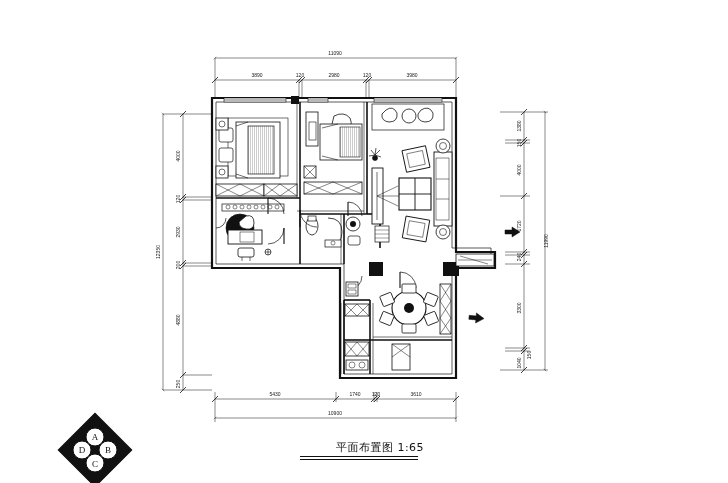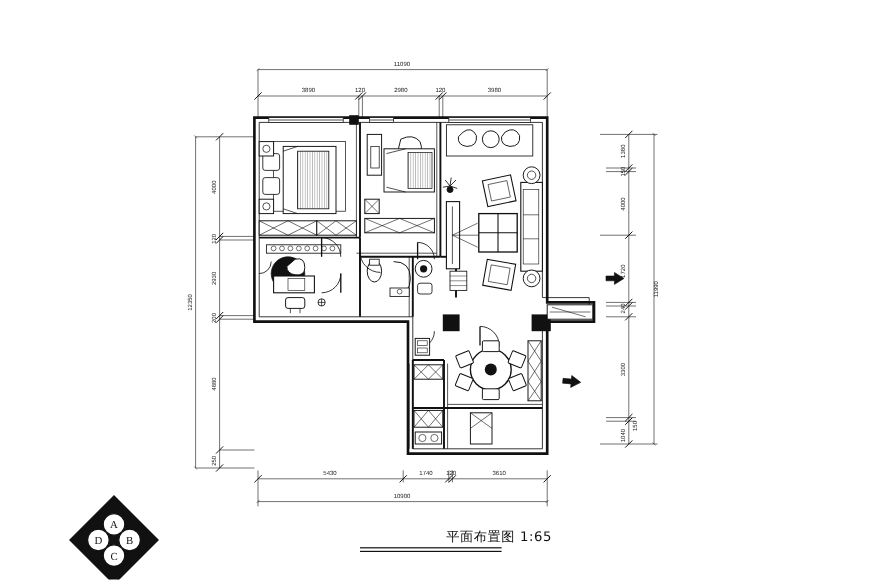--- a/index.html
+++ b/index.html
@@ -1,21 +1,21 @@
 <!DOCTYPE html>
 <html><head>
 <meta charset="utf-8">
 <style>
   html,body{margin:0;padding:0;background:#ffffff;}
   body{width:728px;height:483px;position:relative;overflow:hidden;
        font-family:"Liberation Sans","DejaVu Sans",sans-serif;color:#111;}
   .stage{position:absolute;left:0;top:0;width:728px;height:483px;}
   svg{display:block;}
   .dimtxt{font-size:5px;fill:#1a1a1a;font-family:"Liberation Sans",sans-serif;}
-  .title-wrap{position:absolute;left:300px;top:440px;width:160px;text-align:right;}
+  .title-wrap{position:absolute;left:300px;top:440px;width:160px;text-align:center;}
   .title-txt{font-size:11px;color:#111;letter-spacing:.5px;
              font-family:"DejaVu Sans",sans-serif;white-space:nowrap;}
   .title-rule{border-bottom:1.4px solid #111;width:118px;margin-top:1px;}
   .title-rule2{border-bottom:.7px solid #111;width:118px;margin-top:1.5px;}
   .compass-letter{font-size:9px;font-family:"Liberation Serif",serif;fill:#111;}
 </style>
 </head>
 <body>
 
 <div class="stage">

